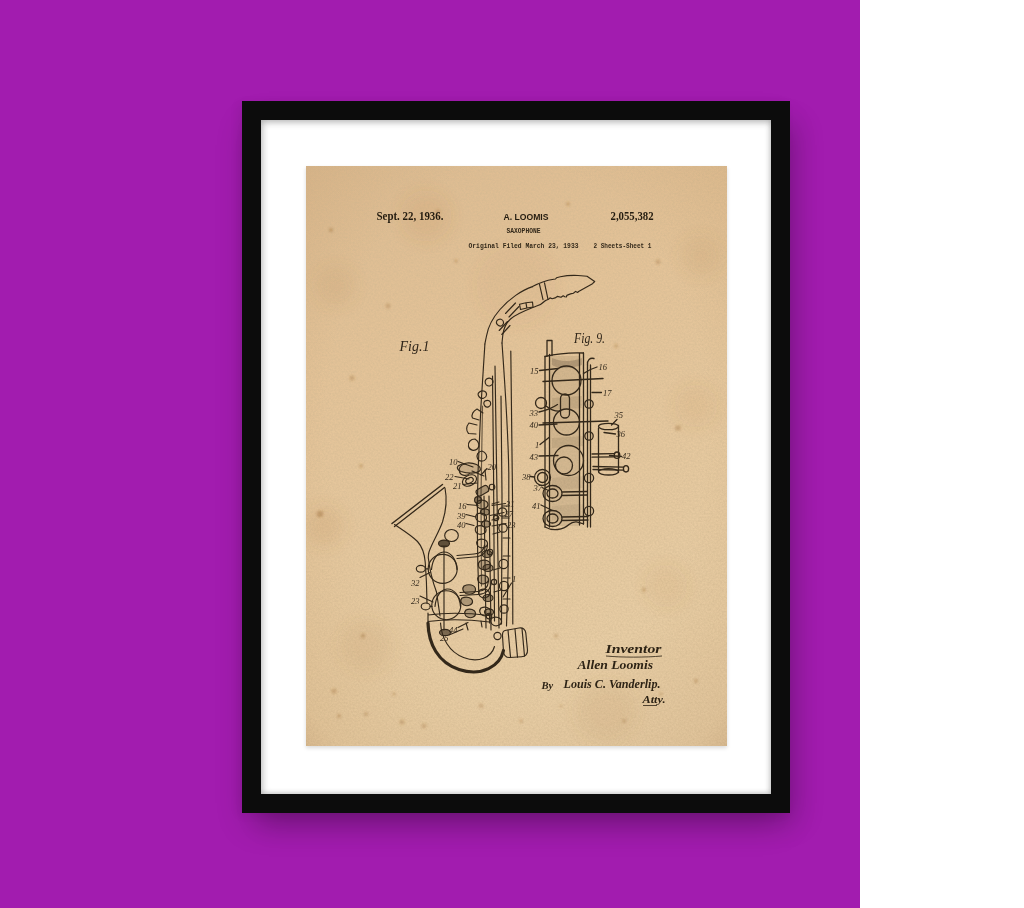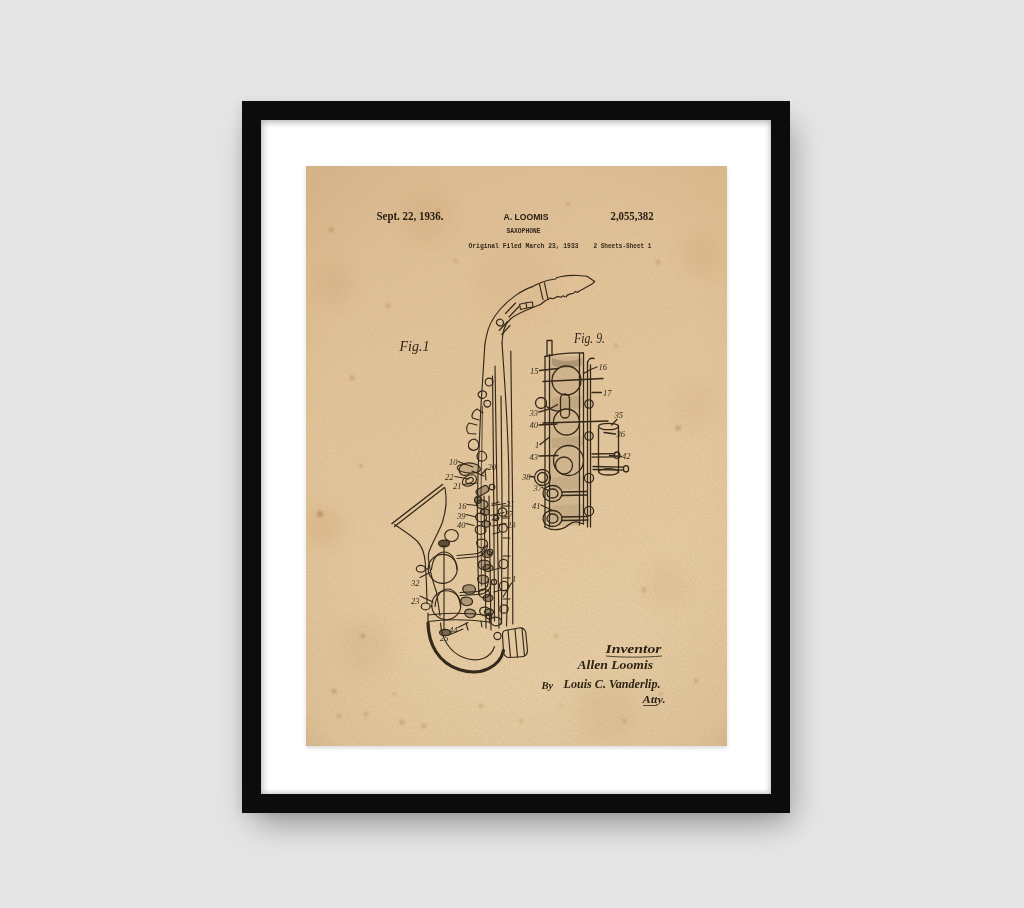--- a/index.html
+++ b/index.html
@@ -1,16 +1,16 @@
 <!DOCTYPE html>
 <html><head>
 <meta charset="utf-8">
 <style>
   html,body{margin:0;padding:0;background:#ffffff;}
-  #stage{position:relative;width:1024px;height:908px;background:#e5e5e5;overflow:hidden;
+  #stage{position:relative;width:860px;height:908px;background:#a21caf;overflow:hidden;
          font-family:"Liberation Sans",sans-serif;}
   .abs{position:absolute;}
 </style>
 </head>
 <body>
 <div id="stage">
 
   <div class="abs" style="left:242px;top:101px;width:548px;height:712px;background:#0c0c0c;
        box-shadow:0 17px 32px -8px rgba(0,0,0,0.23), 14px 16px 26px -6px rgba(0,0,0,0.15), -4px 2px 9px rgba(0,0,0,0.06);"></div>
 

